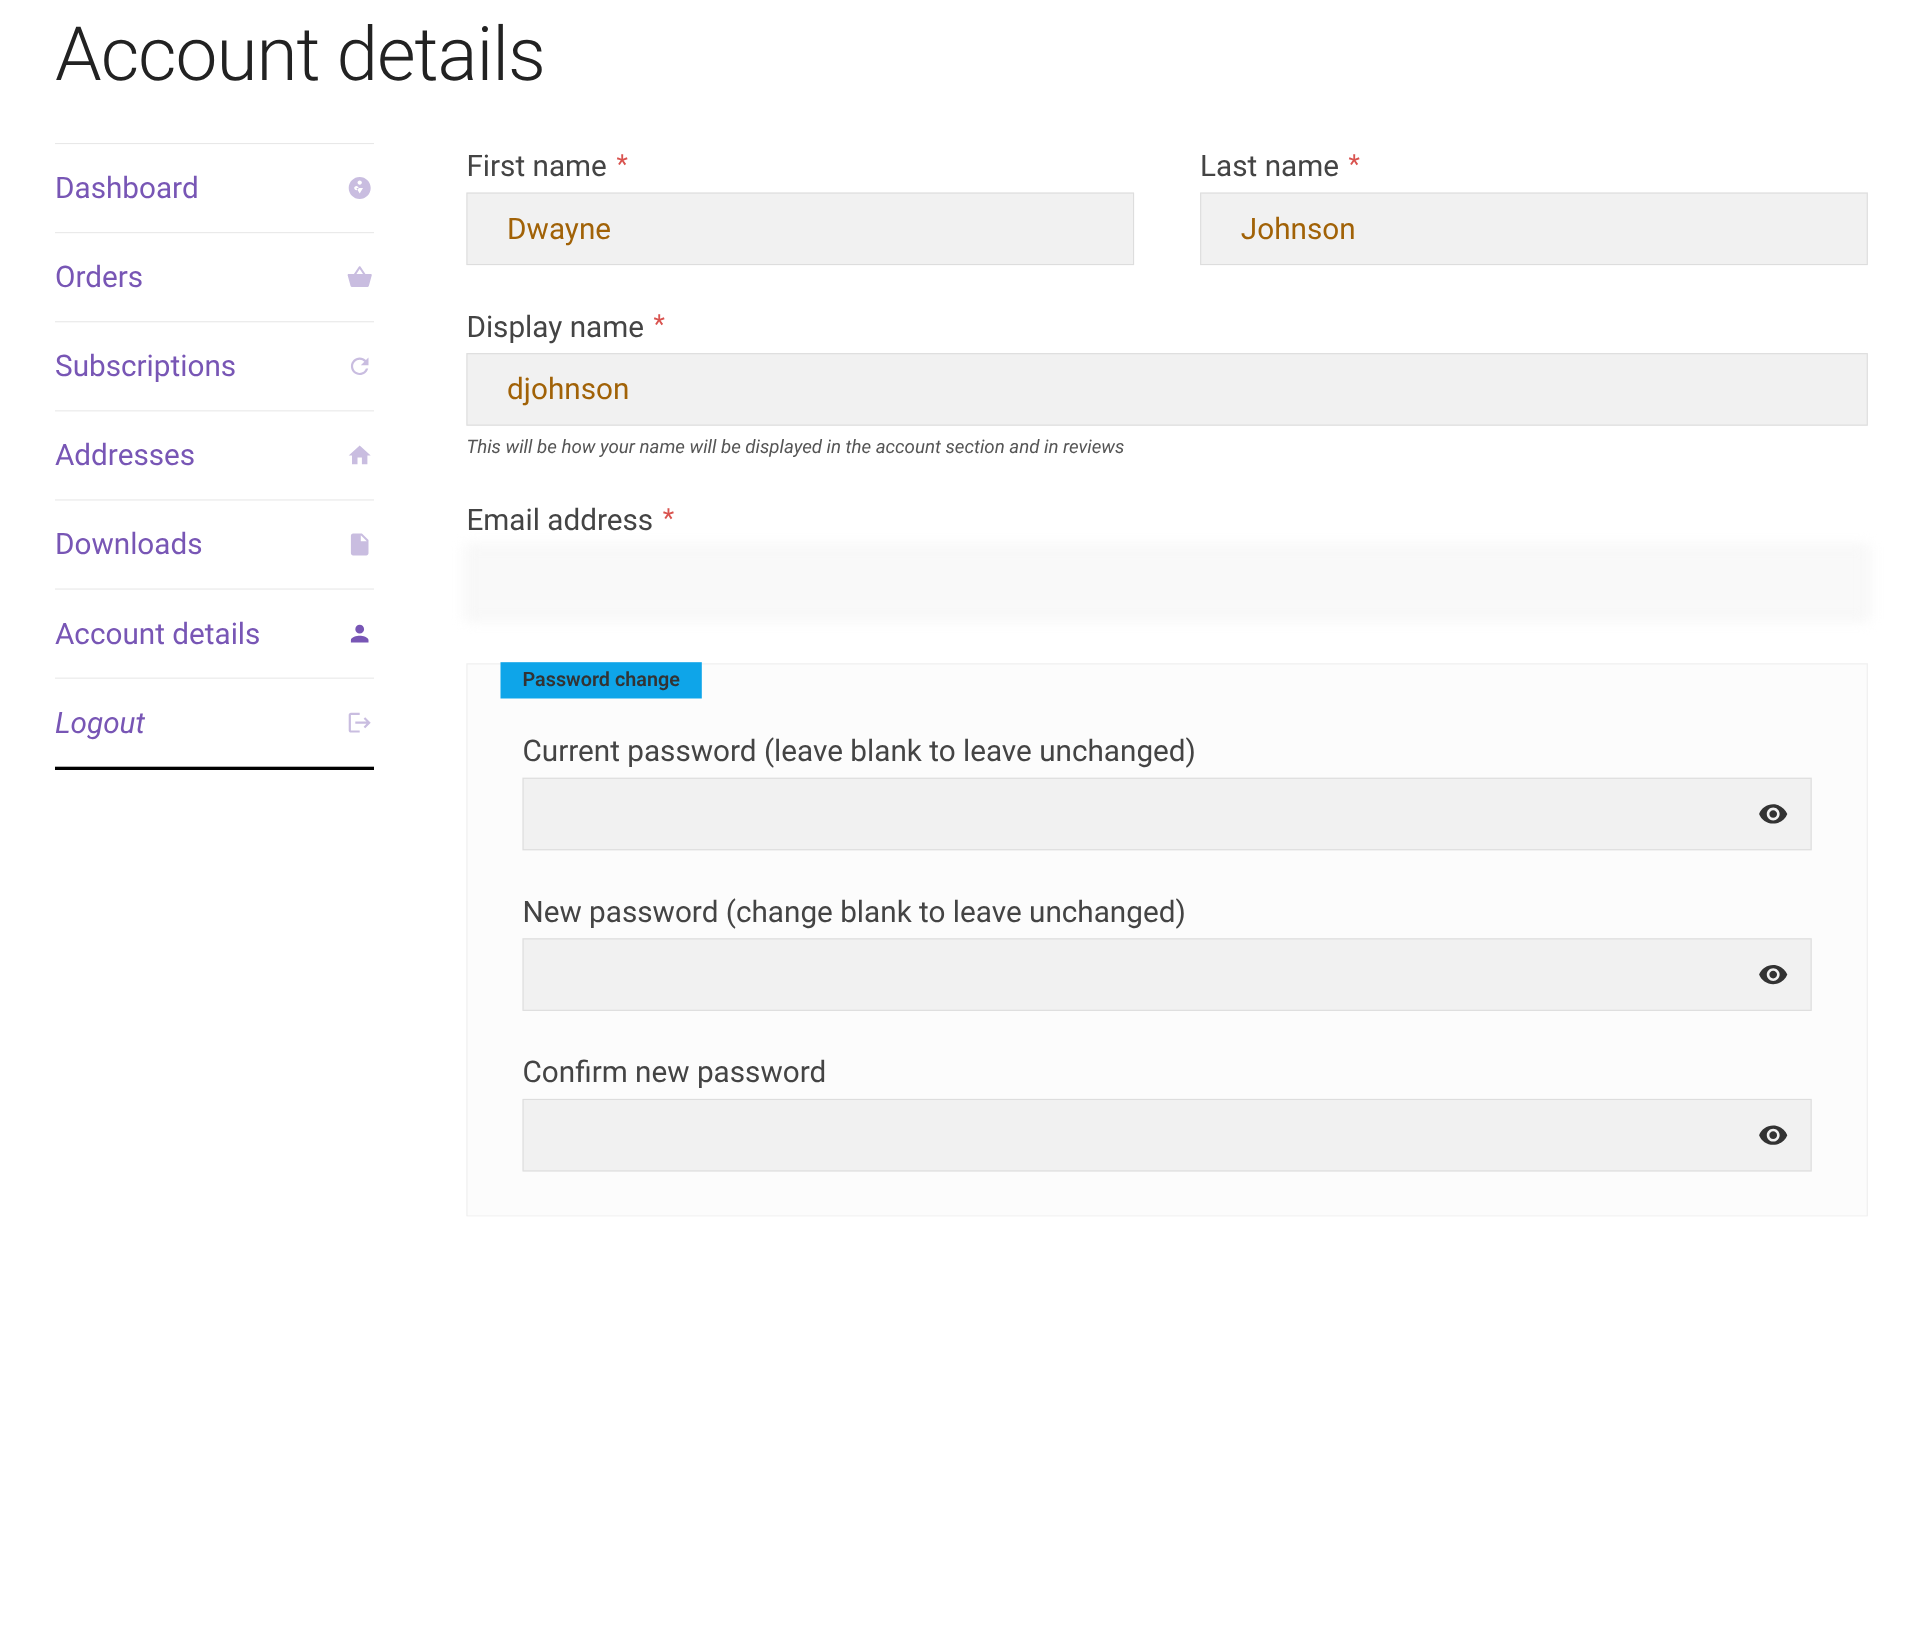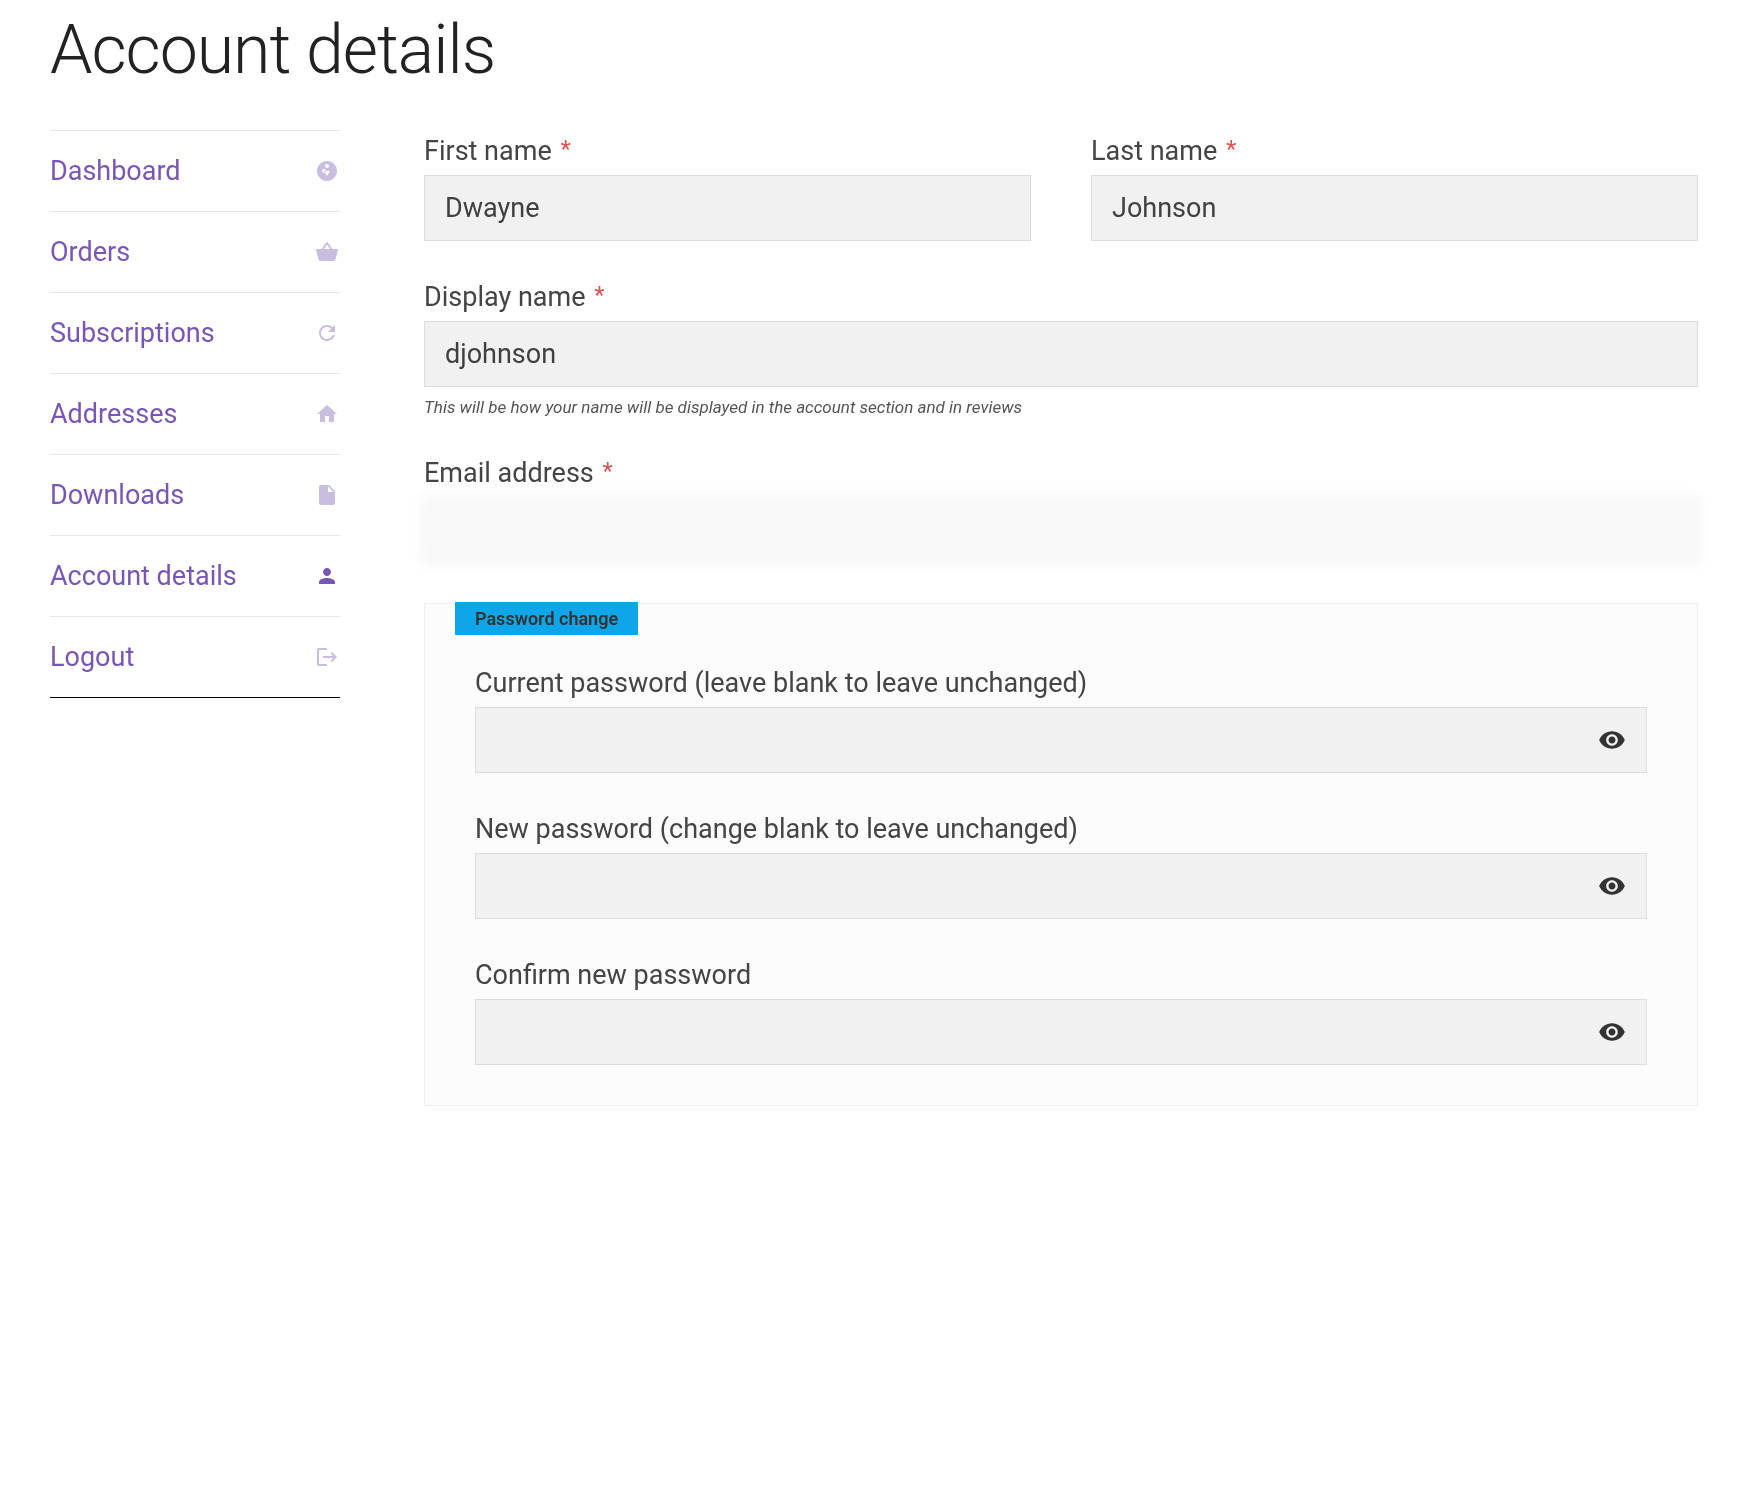--- a/index.html
+++ b/index.html
@@ -33,21 +33,22 @@
     .sidebar-item {
       display: flex;
       align-items: center;
       justify-content: space-between;
       padding: 24px 0;
       border-top: 1px solid #e8e8e8;
       cursor: pointer;
       text-decoration: none;
     }
     .sidebar-item:last-child {
-      border-bottom: 1px solid #000000;
+      border-bottom: 3px solid #000000;
+      font-style: italic;
     }
     .sidebar-item-label {
       font-size: 27px;
       color: #7856b5;
       font-weight: 400;
     }
     .sidebar-item.active .sidebar-icon svg {
       fill: #7856b5;
     }
     .sidebar-icon {
@@ -84,25 +85,25 @@
       display: block;
     }
     .required-star {
       color: #d9534f;
       font-size: 24px;
       vertical-align: top;
       margin-left: 2px;
     }
     .field-input {
       width: 100%;
-      padding: 16px 20px;
+      padding: 16px 36px;
       font-size: 27px;
       background: #f1f1f1;
       border: 1px solid #ddd;
-      color: #404040;
+      color: #a16207;
       font-family: inherit;
     }
     .field-help {
       font-size: 17px;
       font-style: italic;
       color: #555;
       margin-top: 10px;
     }
     .password-section {
       margin-top: 30px;

